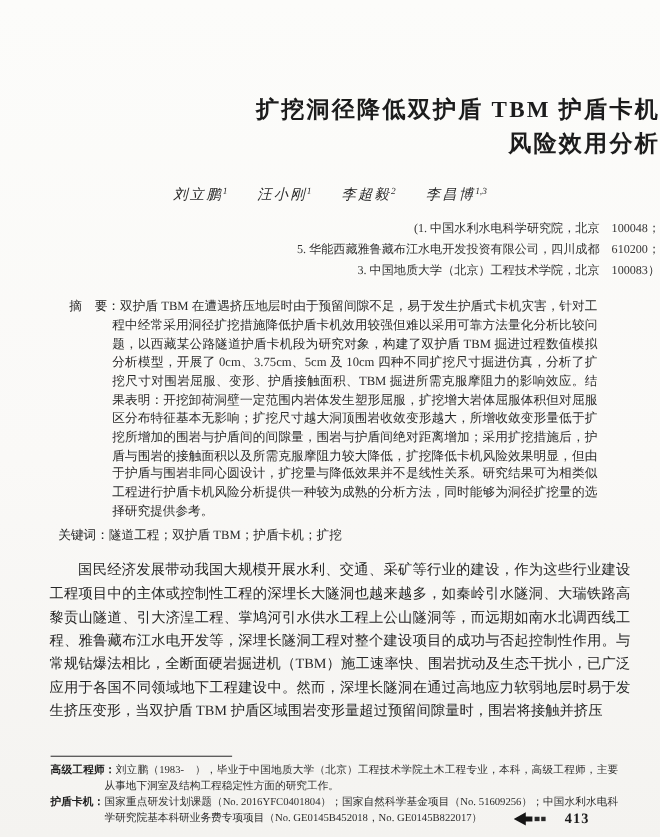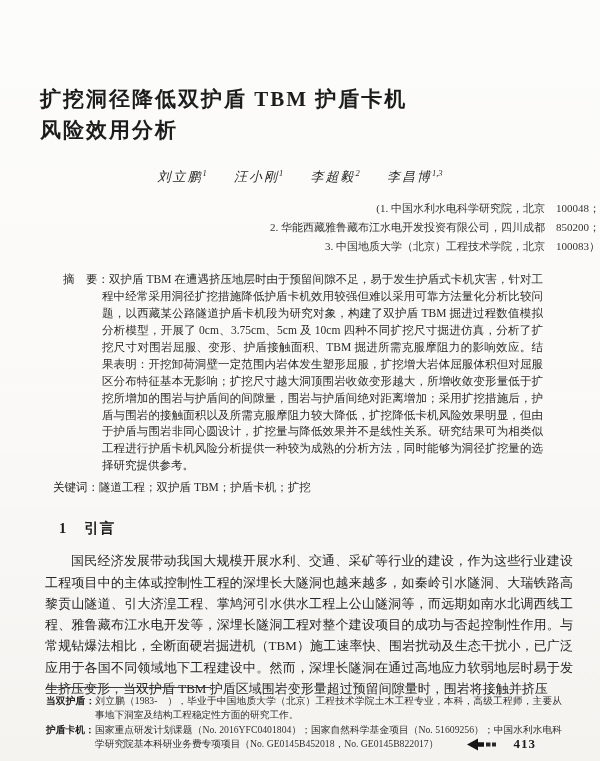--- a/index.html
+++ b/index.html
@@ -6,21 +6,21 @@
   body {
     width:600px; height:761px; overflow:hidden;
     background:#e9e8e5;
     font-family:"Liberation Serif","DejaVu Serif",serif;
   }
   .page {
     position:relative; width:600px; height:761px;
     background:linear-gradient(180deg,#fcfcfa 0%, #faf9f7 55%, #f4f3f0 100%);
     color:#232323;
   }
-  .title-block { padding-top:84px; text-align:left;padding-left:40px; }
+  .title-block { padding-top:84px; text-align:right;padding-left:40px; }
   .title-line {
     font-size:21px; font-weight:bold; line-height:31px;
     letter-spacing:2px; color:#1c1c1c;
   }
   .authors {
     margin-top:22px; text-align:center; font-size:13px; color:#2a2a2a;
     letter-spacing:2px;
     font-style:italic;
   }
   .author { display:inline-block; margin:0 11px; }
@@ -80,43 +80,40 @@
 
   <div class="authors">
     <span class="author"><span>刘立鹏</span><sup>1</sup></span>
     <span class="author"><span>汪小刚</span><sup>1</sup></span>
     <span class="author"><span>李超毅</span><sup>2</sup></span>
     <span class="author"><span>李昌博</span><sup>1,3</sup></span>
   </div>
 
   <div class="affiliations">
     <div>(1. 中国水利水电科学研究院，北京　100048；</div>
-    <div>2. 华能西藏雅鲁藏布江水电开发投资有限公司，四川成都　850200；</div>
+    <div>5. 华能西藏雅鲁藏布江水电开发投资有限公司，四川成都　610200；</div>
     <div>3. 中国地质大学（北京）工程技术学院，北京　100083）</div>
   </div>
 
   <div class="abstract">
     <span class="lbl">摘　要：</span><span>双护盾 TBM 在遭遇挤压地层时由于预留间隙不足，易于发生护盾式卡机灾害，针对工程中经常采用洞径扩挖措施降低护盾卡机效用较强但难以采用可靠方法量化分析比较问题，以西藏某公路隧道护盾卡机段为研究对象，构建了双护盾 TBM 掘进过程数值模拟分析模型，开展了 0cm、3.75cm、5cm 及 10cm 四种不同扩挖尺寸掘进仿真，分析了扩挖尺寸对围岩屈服、变形、护盾接触面积、TBM 掘进所需克服摩阻力的影响效应。结果表明：开挖卸荷洞壁一定范围内岩体发生塑形屈服，扩挖增大岩体屈服体积但对屈服区分布特征基本无影响；扩挖尺寸越大洞顶围岩收敛变形越大，所增收敛变形量低于扩挖所增加的围岩与护盾间的间隙量，围岩与护盾间绝对距离增加；采用扩挖措施后，护盾与围岩的接触面积以及所需克服摩阻力较大降低，扩挖降低卡机风险效果明显，但由于护盾与围岩非同心圆设计，扩挖量与降低效果并不是线性关系。研究结果可为相类似工程进行护盾卡机风险分析提供一种较为成熟的分析方法，同时能够为洞径扩挖量的选择研究提供参考。</span>
   </div>
 
   <div class="keywords">
     <span class="lbl">关键词：</span><span>隧道工程；双护盾 TBM；护盾卡机；扩挖</span>
   </div>
 
-  <div class="section-heading">
-    <span class="num">1</span><span>引言</span>
-  </div>
 
   <div class="intro">国民经济发展带动我国大规模开展水利、交通、采矿等行业的建设，作为这些行业建设工程项目中的主体或控制性工程的深埋长大隧洞也越来越多，如秦岭引水隧洞、大瑞铁路高黎贡山隧道、引大济湟工程、掌鸠河引水供水工程上公山隧洞等，而远期如南水北调西线工程、雅鲁藏布江水电开发等，深埋长隧洞工程对整个建设项目的成功与否起控制性作用。与常规钻爆法相比，全断面硬岩掘进机（TBM）施工速率快、围岩扰动及生态干扰小，已广泛应用于各国不同领域地下工程建设中。然而，深埋长隧洞在通过高地应力软弱地层时易于发生挤压变形，当双护盾 TBM 护盾区域围岩变形量超过预留间隙量时，围岩将接触并挤压</div>
 
   <div class="footer">
     <div class="foot-rule"></div>
     <div class="footnotes">
       <div class="footnote-entry">
-        <span class="lbl">当双护盾：</span><span>刘立鹏（1983-　），毕业于中国地质大学（北京）工程技术学院土木工程专业，本科，高级工程师，主要从事地下洞室及结构工程稳定性方面的研究工作。</span>
+        <span class="lbl">高级工程师：</span><span>刘立鹏（1983-　），毕业于中国地质大学（北京）工程技术学院土木工程专业，本科，高级工程师，主要从事地下洞室及结构工程稳定性方面的研究工作。</span>
       </div>
       <div class="footnote-entry">
         <span class="lbl">护盾卡机：</span><span>国家重点研发计划课题（No. 2016YFC0401804）；国家自然科学基金项目（No. 51609256）；中国水利水电科学研究院基本科研业务费专项项目（No. GE0145B452018，No. GE0145B822017）</span>
       </div>
     </div>
     <div class="page-marker">
       <span class="arrow-icon">
         <svg width="31" height="13" viewBox="0 0 31 13">
           <polygon points="0,6.5 11,0.5 11,4.2 17,4.2 17,8.8 11,8.8 11,12.5" fill="#161616"></polygon>
           <rect x="19" y="4.5" width="4.5" height="4" fill="#2a2a2a"></rect>

